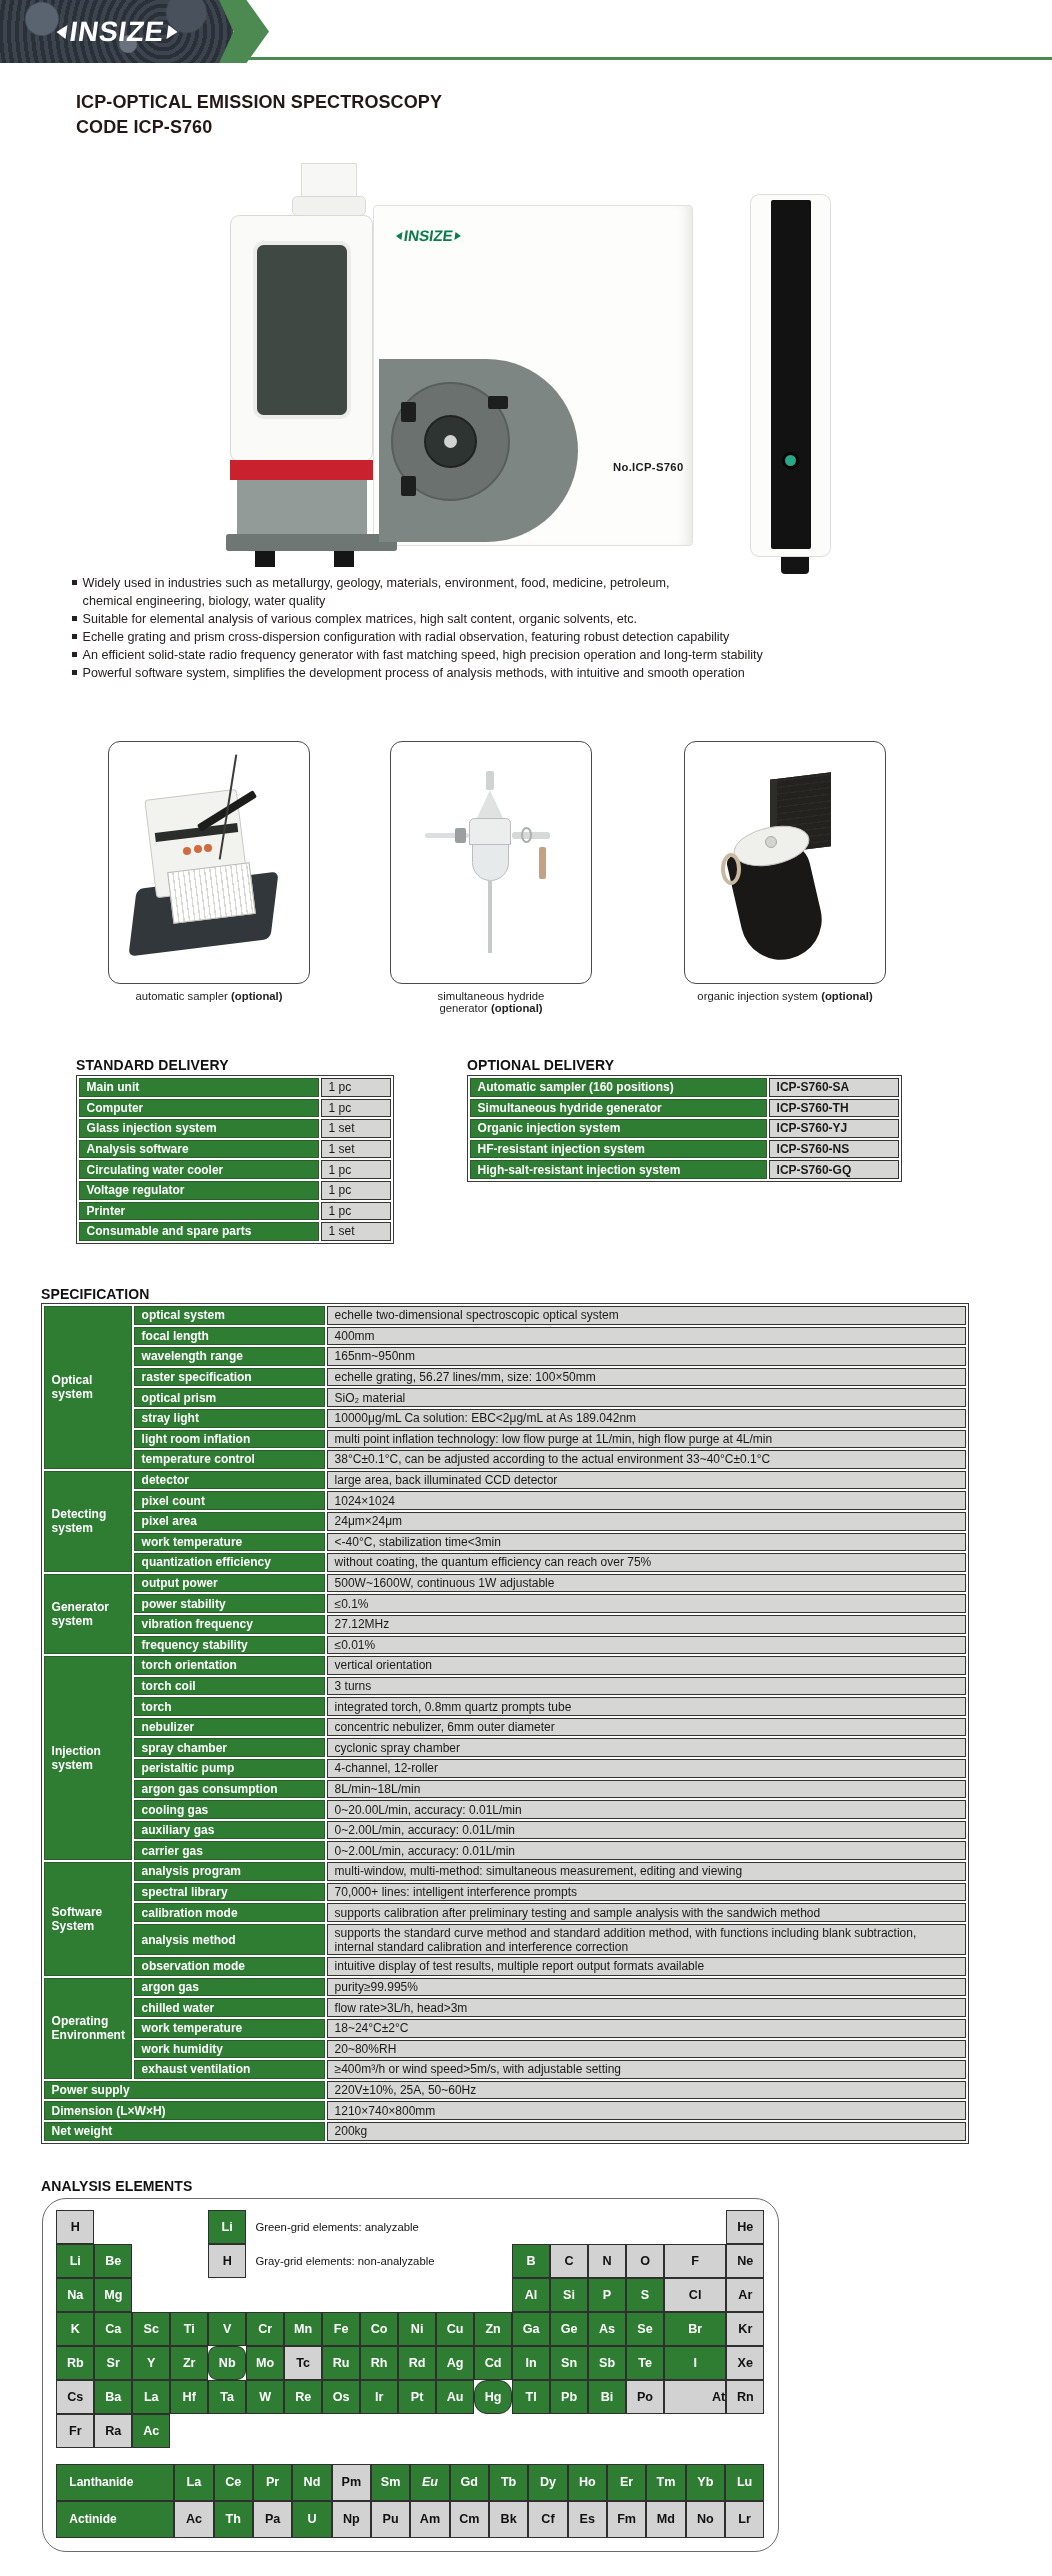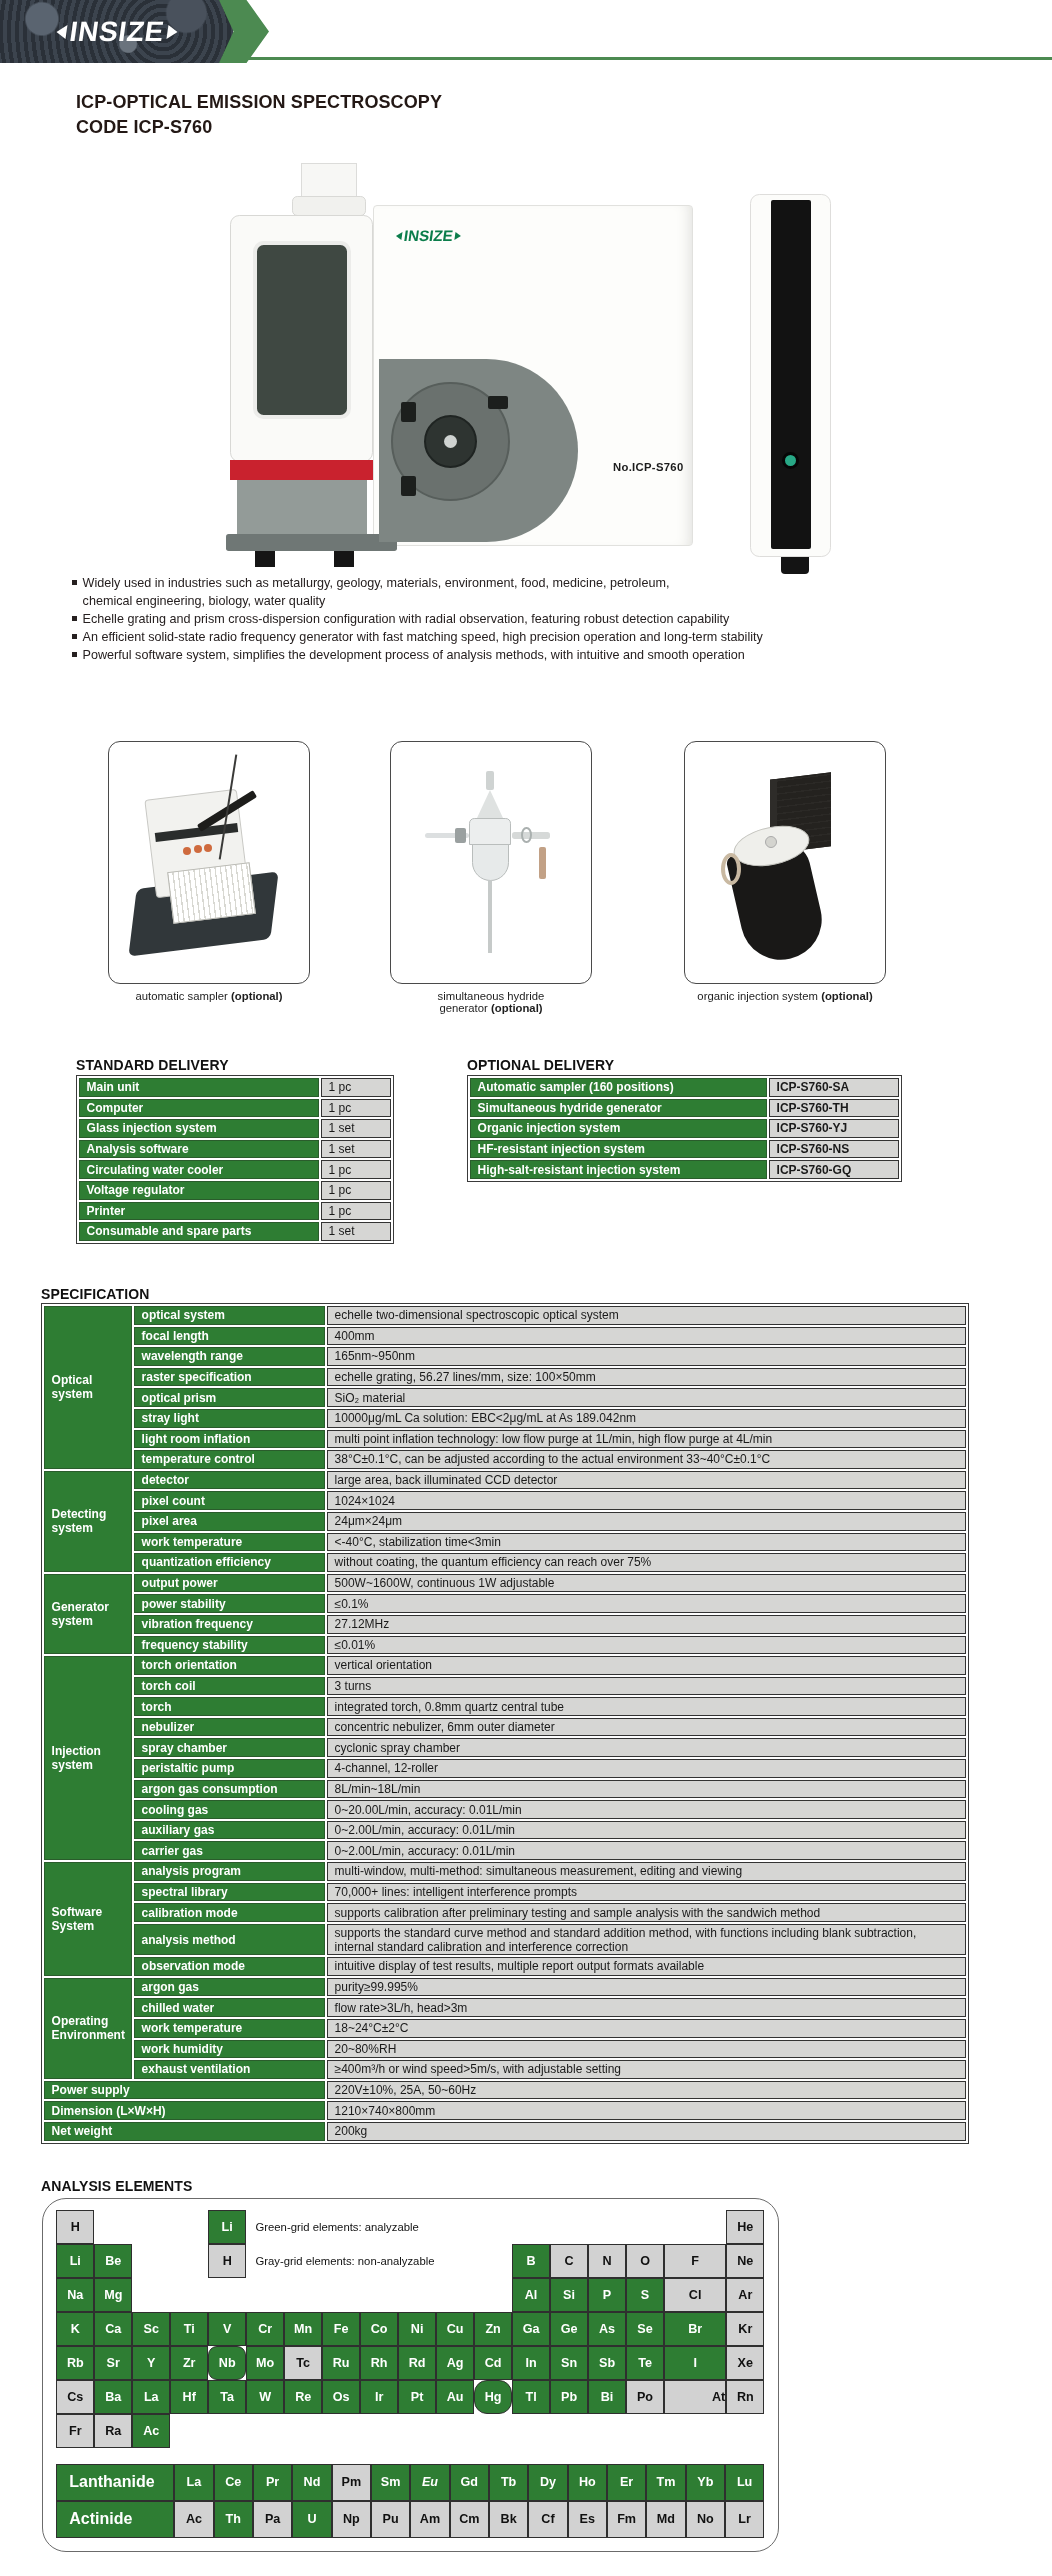--- a/index.html
+++ b/index.html
@@ -120,21 +120,21 @@
   .t-spec td.cell-gray { font-weight:normal; }
 
   
   .pt-box { position:absolute; left:42px; top:2198px; width:737px; border:1.3px solid #6b6b6b; border-radius:24px; padding:10.6px 13.3px 13.3px 13.3px; background:#fff; }
   .pt-grid { display:grid; grid-template-columns:repeat(18, 1fr); grid-auto-rows:34px; width:708px; }
   .pt-cell { display:flex; align-items:center; justify-content:center; font-size:12.6px; font-weight:bold; border:1.3px solid #2f2f2f; }
   .pt-green { background:#2e7d33; color:#fff; }
   .pt-gray { background:#d2d2d2; color:#111; }
   .pt-legend-text { display:flex; align-items:center; padding-left:9.3px; font-size:11.3px; color:#111; }
   .pt-lan-grid { display:grid; grid-template-columns:3fr repeat(15, 1fr); grid-auto-rows:37px; width:708px; margin-top:16px; }
-  .pt-label { display:flex; align-items:center; padding-left:12px; font-size:16px; font-weight:bold; color:#fff; background:#2e7d33; border:1.3px solid #2f2f2f; }
+  .pt-label { display:flex; align-items:center; padding-left:12px; font-size:12px; font-weight:bold; color:#fff; background:#2e7d33; border:1.3px solid #2f2f2f; }
 </style>
 </head>
 <body>
 
 <div class="page">
 
   <div class="header">
     <div class="header-photo">
       <div class="header-logo">
         <span class="tri-left"></span>
@@ -177,20 +177,21 @@
     <div class="m-model">No.ICP-S760</div>
     <div class="m-rtower"></div>
     <div class="m-rstrip"></div>
     <div class="m-btn"></div>
     <div class="m-rfoot"></div>
   </div>
 
   <ul class="features">
       <li class="feature-item">Widely used in industries such as metallurgy, geology, materials, environment, food, medicine, petroleum,
 chemical engineering, biology, water quality</li>
+      <li class="feature-item">Suitable for elemental analysis of various complex matrices, high salt content, organic solvents, etc.</li>
       <li class="feature-item">Echelle grating and prism cross-dispersion configuration with radial observation, featuring robust detection capability</li>
       <li class="feature-item">An efficient solid-state radio frequency generator with fast matching speed, high precision operation and long-term stability</li>
       <li class="feature-item">Powerful software system, simplifies the development process of analysis methods, with intuitive and smooth operation</li>
     </ul>
 
   <div class="card card-1">
     <div class="s-base"></div>
     <div class="s-panel"></div>
     <div class="s-band"></div>
     <div class="s-rack"></div>
@@ -385,21 +386,21 @@
           <td class="cell-green spec-group" rowspan="10">Injection system</td>
           <td class="cell-green">torch orientation</td>
           <td class="cell-gray">vertical orientation</td>
         </tr>
         <tr>
           <td class="cell-green">torch coil</td>
           <td class="cell-gray">3 turns</td>
         </tr>
         <tr>
           <td class="cell-green">torch</td>
-          <td class="cell-gray">integrated torch, 0.8mm quartz central tube</td>
+          <td class="cell-gray">integrated torch, 0.8mm quartz prompts tube</td>
         </tr>
         <tr>
           <td class="cell-green">nebulizer</td>
           <td class="cell-gray">concentric nebulizer, 6mm outer diameter</td>
         </tr>
         <tr>
           <td class="cell-green">spray chamber</td>
           <td class="cell-gray">cyclonic spray chamber</td>
         </tr>
         <tr>

